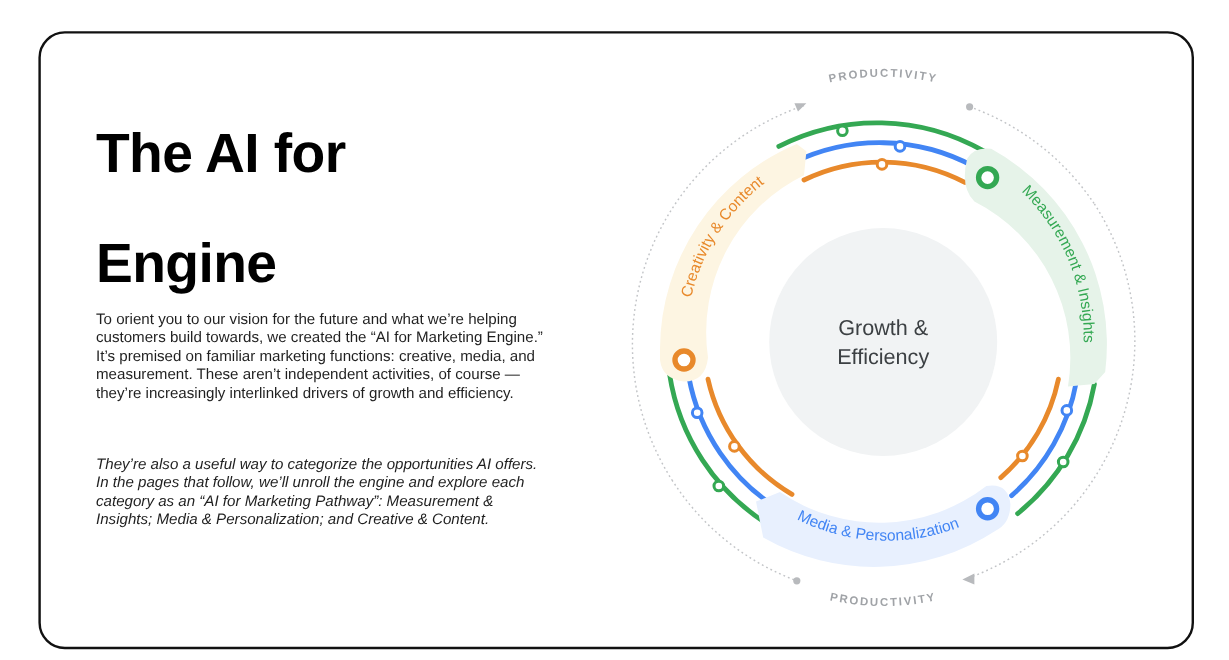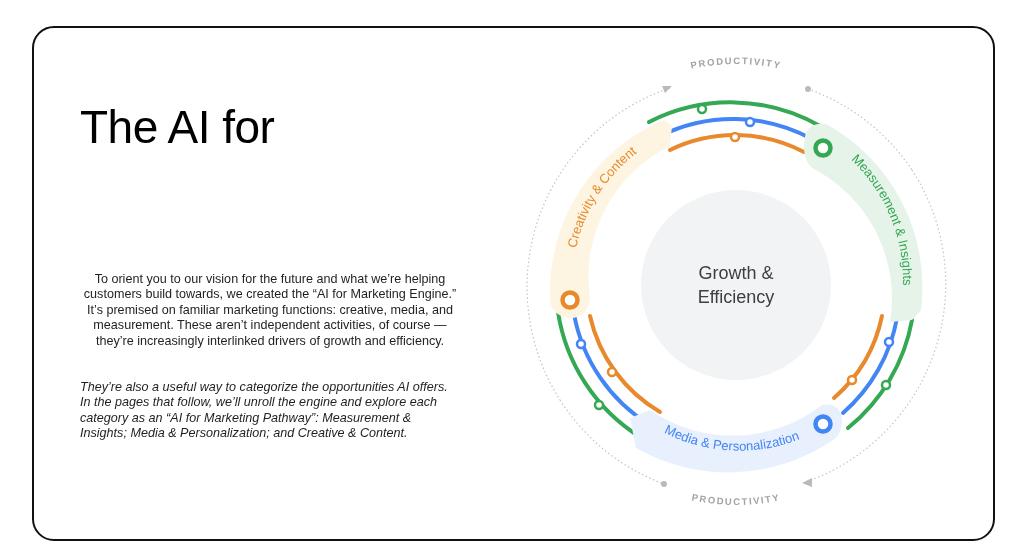--- a/index.html
+++ b/index.html
@@ -3,44 +3,45 @@
 <meta charset="utf-8">
 <style>
   html, body { margin: 0; padding: 0; background: #ffffff; }
   body { width: 1024px; height: 550px; position: relative; overflow: hidden; font-family: "Liberation Sans", sans-serif; }
   .card {
     position: absolute; left: 32px; top: 26px; width: 959px; height: 511px;
     border: 2px solid #111111; border-radius: 22px; background: #ffffff;
   }
   .title {
     position: absolute; left: 80px; top: 104px; width: 330px;
-    font-family: "Liberation Sans", sans-serif; font-weight: 400;
+    font-family: "Liberation Sans", sans-serif; font-weight: 700;
     font-size: 46px; line-height: 46px; color: #000000; letter-spacing: -0.5px;
     margin: 0;
   }
   .para {
     position: absolute; left: 80px; width: 380px;
     font-family: "Liberation Sans", sans-serif; font-size: 12.6px; line-height: 15.4px;
     color: #1f1f1f; margin: 0;
   }
-  .p1 { top: 272px; text-align: center; }
+  .p1 { top: 259px; }
   .p2 { top: 380px; font-style: italic; }
   svg.diagram { position: absolute; left: 0; top: 0; }
   .prod { font-family: "Liberation Sans", sans-serif; font-size: 9.5px; letter-spacing: 1.6px; fill: #a0a3a7; font-weight: 700; }
   .band-label { font-family: "Liberation Sans", sans-serif; font-size: 13px; }
   .center-label { font-family: "Liberation Sans", sans-serif; font-size: 18px; fill: #3c4043; }
 </style>
 </head>
 <body>
 
 <div class="card"></div>
 
 <h1 class="title">
   <span>The AI for</span><br>
   <br>
+  <span>Engine</span>
 </h1>
 
 <p class="para p1">To orient you to our vision for the future and what we’re helping customers build towards, we created the “AI for Marketing Engine.” It’s premised on familiar marketing functions: creative, media, and measurement. These aren’t independent activities, of course — they’re increasingly interlinked drivers of growth and efficiency.</p>
 <p class="para p2">They’re also a useful way to categorize the opportunities AI offers. In the pages that follow, we’ll unroll the engine and explore each category as an “AI for Marketing Pathway”: Measurement &amp; Insights; Media &amp; Personalization; and Creative &amp; Content.</p>
 
 <svg class="diagram" width="1024" height="550" viewBox="0 0 1024 550">
   <defs>
     <path id="topArc" d="M 656 80 A 208 208 0 0 1 816 80"></path>
     <path id="botArc" d="M 656 489 A 208 208 0 0 0 816 489"></path>
     <path id="creaArc" d="M 572 282 A 166 166 0 0 1 666 135"></path>

